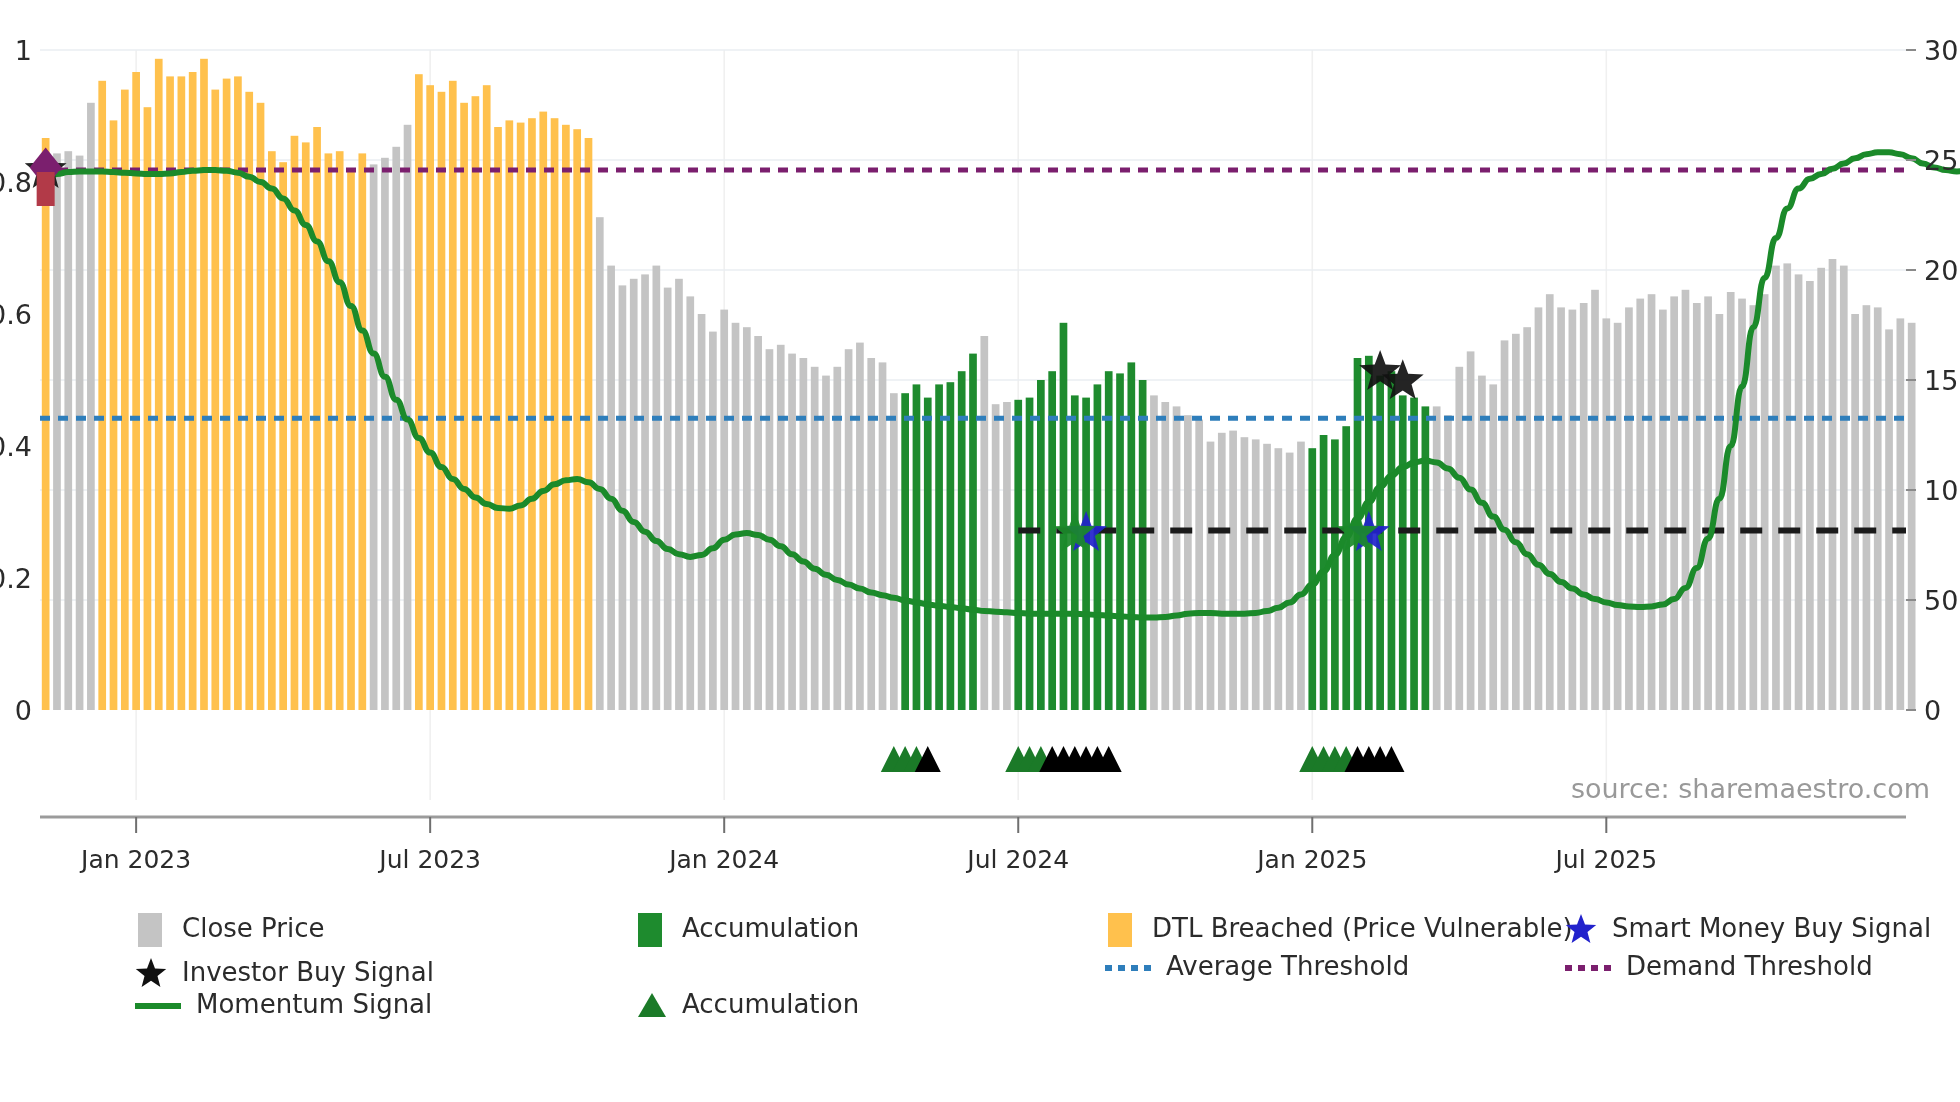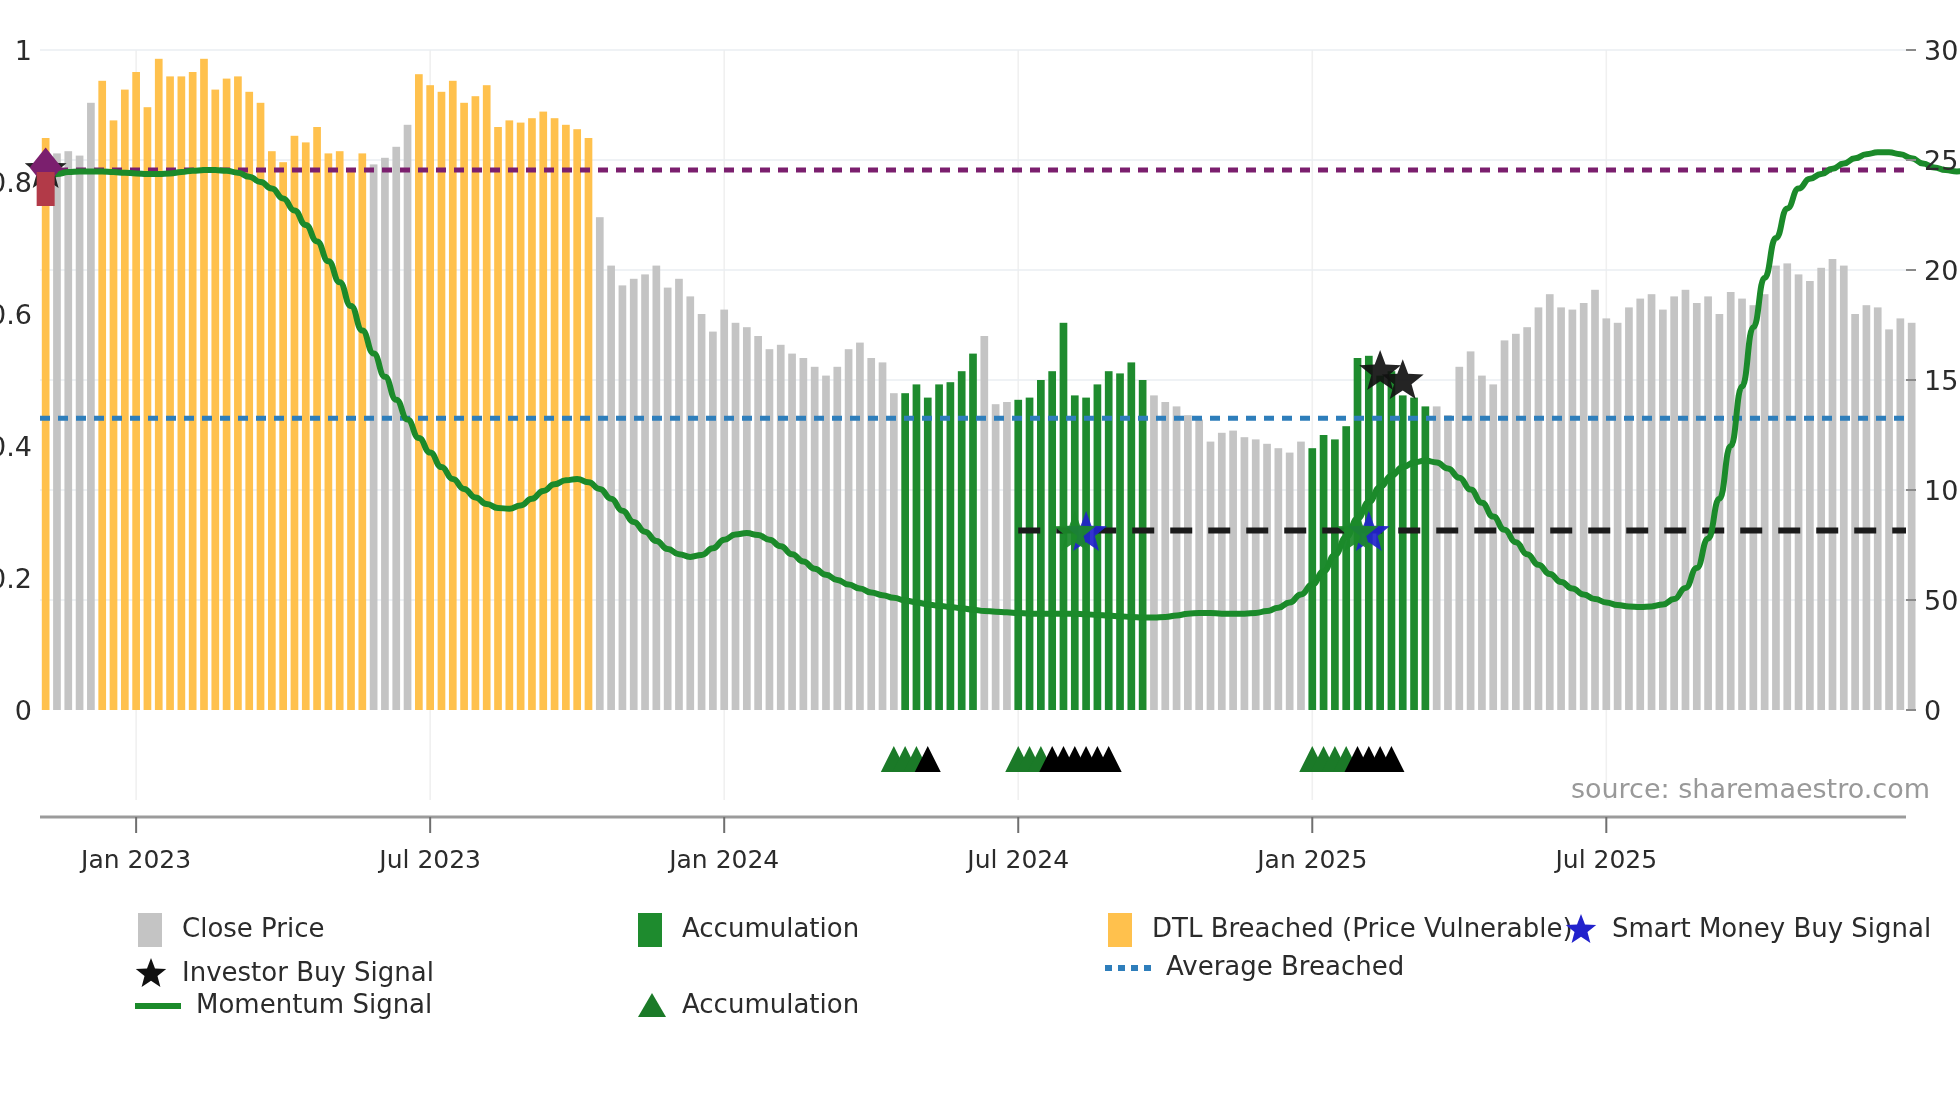--- a/index.html
+++ b/index.html
@@ -336,21 +336,29 @@
           </svg>
         </span>
         <span class="lg-label legend-text">Investor Buy Signal</span>
       </div>
       <div class="lg-row lg-item" style="left: 1080px; top: 949px; pointer-events: auto;">
         <span class="sw" style="width: 48px;">
           <svg width="48" height="38">
             <line x1="1" y1="19" x2="47" y2="19" stroke="#2e7ebb" stroke-width="6" stroke-dasharray="7,6"></line>
           </svg>
         </span>
-        <span class="lg-label legend-text">Average Breached</span>
+        <span class="lg-label legend-text">Average Threshold</span>
+      </div>
+      <div class="lg-row lg-item" style="left: 1540px; top: 949px; pointer-events: auto;">
+        <span class="sw" style="width: 48px;">
+          <svg width="48" height="38">
+            <line x1="1" y1="19" x2="47" y2="19" stroke="#7b1f6e" stroke-width="6" stroke-dasharray="7,6"></line>
+          </svg>
+        </span>
+        <span class="lg-label legend-text">Demand Threshold</span>
       </div>
       <div class="lg-row lg-item" style="left: 110px; top: 987px; pointer-events: auto;">
         <span class="sw" style="width: 48px;">
           <svg width="48" height="38">
             <line x1="1" y1="19" x2="47" y2="19" stroke="#1b8a2a" stroke-width="6"></line>
           </svg>
         </span>
         <span class="lg-label legend-text">Momentum Signal</span>
       </div>
       <div class="lg-row lg-item" style="left: 610px; top: 987px; pointer-events: auto;">

